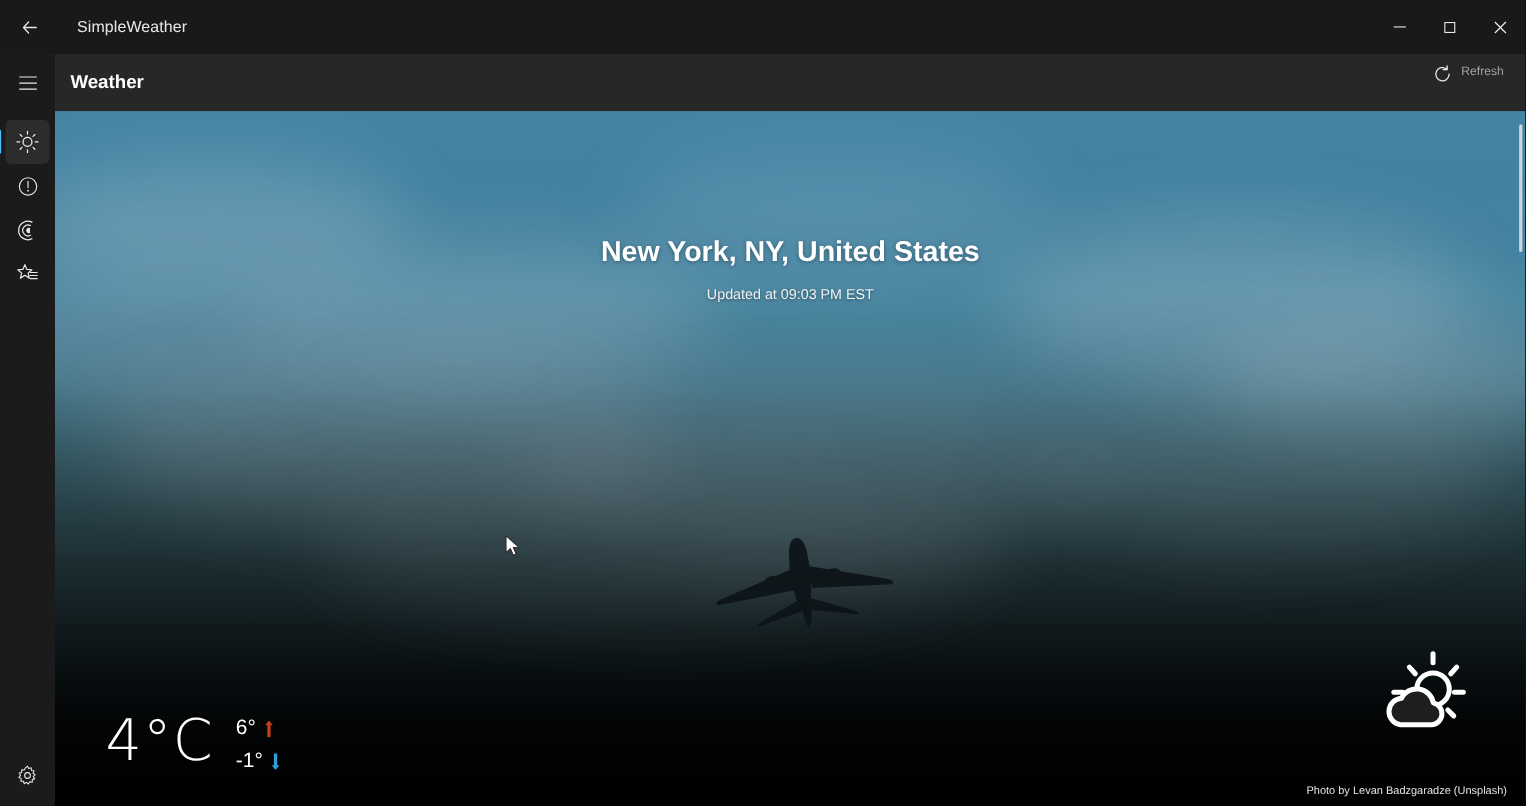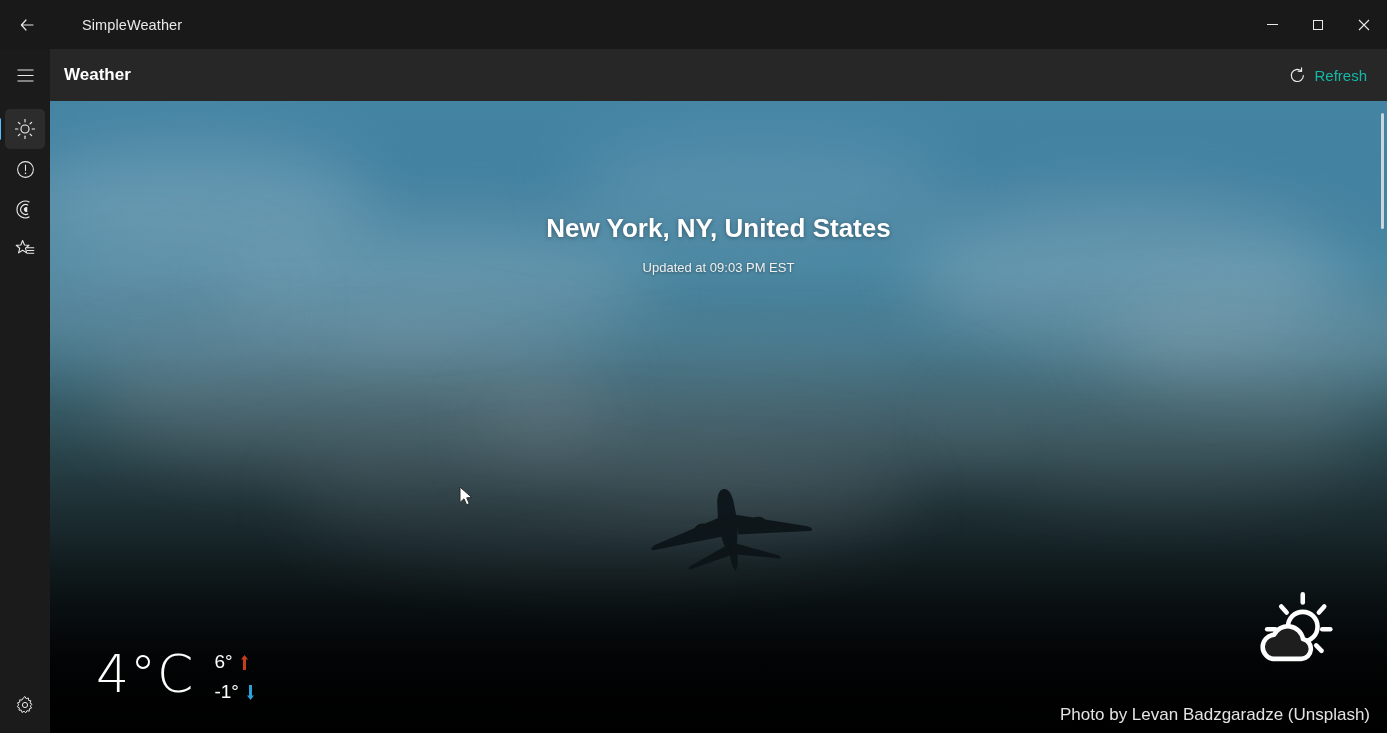--- a/index.html
+++ b/index.html
@@ -22,21 +22,21 @@
     width: 1387px; height: 49px;
     background: #191919;
     display: flex; align-items: center;
   }
   .back-btn {
     width: 46px; height: 40px; margin-left: 4px;
     display: flex; align-items: center; justify-content: center;
     color: #e6e6e6;
   }
   .app-title {
-    margin-left: 32px;
+    margin-left: 20px;
     font-size: 14.5px; color: #e8e8e8;
     letter-spacing: .1px;
   }
   .win-controls {
     position: absolute; right: 0; top: 0;
     height: 49px; display: flex;
   }
   .win-btn {
     width: 46px; height: 49px;
     display: flex; align-items: center; justify-content: center;
@@ -84,22 +84,22 @@
     background: #272727;
     display: flex; align-items: center;
   }
   .subheader-title {
     margin-left: 14px;
     font-size: 17px; font-weight: bold; color: #ffffff;
   }
   .refresh-btn {
     position: absolute; right: 10px; top: 10px;
     height: 32px; padding: 0 10px;
-    display: flex; align-items: center; gap: 8px;
-    color: #14b8a6; font-size: 15px;
+    display: flex; gap: 8px;
+    color: #a3a3a3; font-size: 11px;
     border-radius: 4px;
   }
 
   
   .hero {
     position: relative;
     width: 1337px; height: 632px;
     overflow: hidden;
   }
   .sky {
@@ -184,21 +184,21 @@
     font-size: 22px; color: #ffffff; font-weight: 300;
   }
 
   .wx-icon {
     position: absolute; right: 52px; bottom: 58px;
     width: 86px; height: 86px; color: #ffffff;
   }
 
   .credit {
     position: absolute; right: 17px; bottom: 8px;
-    font-size: 17px; color: #e3e3e3;
+    font-size: 10px; color: #e3e3e3;
     text-shadow: 0 1px 2px rgba(0,0,0,.6);
   }
 
   .scrollbar {
     position: absolute; right: 3px; top: 12px;
     width: 3px; height: 116px;
     background: #d6dde0; border-radius: 2px;
     opacity: .92;
   }
 

